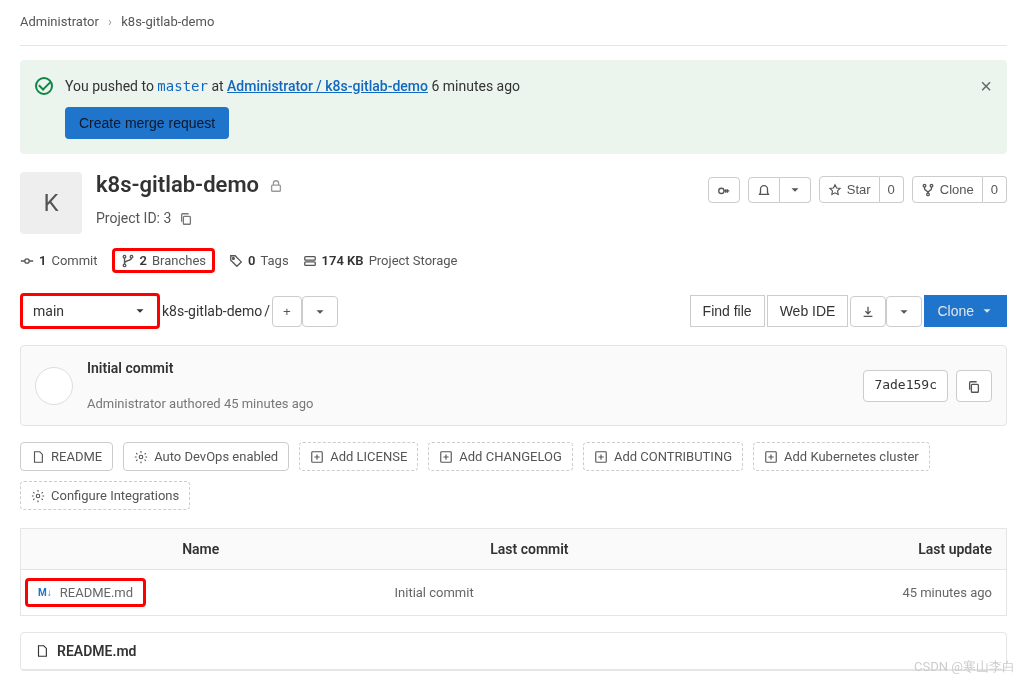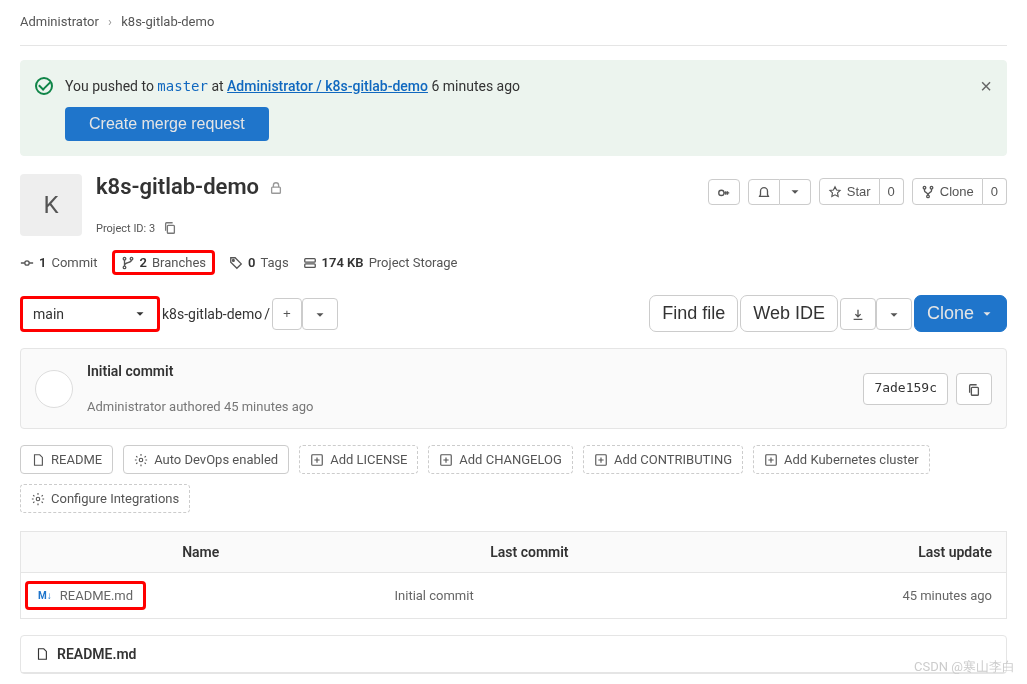--- a/index.html
+++ b/index.html
@@ -9,44 +9,44 @@
     .breadcrumb .sep { margin: 0 6px; color: #999; }
     hr.thin { border: none; border-top: 1px solid #e5e5e5; margin: 4px 0 14px 0; }
     .alert { background: #ecf4ee; border: 1px solid #ecf4ee; border-radius: 4px; padding: 14px; margin-bottom: 18px; position: relative; }
     .alert-body { display: flex; align-items: flex-start; gap: 12px; }
     .check-icon { width: 18px; height: 18px; border: 2px solid #108548; border-radius: 50%; display: inline-flex; align-items: center; justify-content: center; margin-top: 2px; flex-shrink: 0; }
     .check-icon::after { content: ""; width: 5px; height: 9px; border: solid #108548; border-width: 0 2px 2px 0; transform: rotate(45deg); margin-top: -3px; }
     .alert-text { line-height: 1.6; }
     .alert-text .branch { color: #1068bf; font-family: monospace; }
     .alert-text a { color: #1068bf; text-decoration: underline; font-weight: 500; }
     .alert-close { position: absolute; right: 14px; top: 14px; background: none; border: none; font-size: 20px; color: #666; cursor: pointer; }
-    .btn-primary { background: #1f75cb; color: #e5e5e5; border: none; padding: 8px 24px; border-radius: 4px; cursor: pointer; font-size: 16px; margin-top: 10px; }
+    .btn-primary { background: #1f75cb; color: #0f172a; border: none; padding: 8px 14px; border-radius: 4px; cursor: pointer; font-size: 14px; margin-top: 10px; }
     .project-header { display: flex; justify-content: space-between; align-items: flex-start; margin: 8px 0; }
     .project-left { display: flex; align-items: flex-start; gap: 14px; }
     .avatar-sq { width: 62px; height: 62px; background: #eee; border-radius: 4px; display: flex; align-items: center; justify-content: center; font-size: 24px; color: #555; }
     .project-title-row { display: flex; align-items: center; gap: 10px; }
     .project-title { font-size: 22px; font-weight: 600; color: #333; }
     .lock-icon { color: #999; font-size: 14px; }
-    .project-id-row { font-size: 11px; color: #555; margin-top: 22px; display: flex; align-items: center; gap: 8px; }
+    .project-id-row { font-size: 14px; color: #555; margin-top: 12px; display: flex; align-items: center; gap: 8px; }
     .copy-icon { color: #777; cursor: pointer; }
     .project-actions { display: flex; gap: 8px; align-items: flex-end; margin-top: 4px; }
     .btn-small { border: 1px solid #ccc; background: #fff; border-radius: 4px; padding: 5px 8px; font-size: 13px; color: #555; cursor: pointer; display: inline-flex; align-items: center; gap: 5px; }
     .btn-group { display: inline-flex; }
     .btn-group .btn-small:first-child { border-top-right-radius: 0; border-bottom-right-radius: 0; }
     .btn-group .btn-small:last-child { border-top-left-radius: 0; border-bottom-left-radius: 0; border-left: none; }
     .stats-row { display: flex; gap: 14px; margin-top: 14px; font-size: 13px; color: #555; align-items: center; }
     .stat-item { display: inline-flex; align-items: center; gap: 5px; color: #555; cursor: pointer; }
     .stat-item b { font-weight: 600; color: #333; }
     .red-box { border: 3px solid #ff0000; border-radius: 4px; padding: 2px 6px; }
     .toolbar { display: flex; justify-content: space-between; margin-top: 20px; margin-bottom: 16px; }
     .toolbar-left, .toolbar-right { display: flex; gap: 2px; align-items: center; }
     .branch-select { border: 1px solid #ccc; border-radius: 4px; padding: 7px 10px; min-width: 140px; display: flex; justify-content: space-between; align-items: center; background: #fff; cursor: pointer; font-size: 14px; }
     .branch-select.red-outline { border: 3px solid #ff0000; }
     .path-text { font-size: 14px; color: #333; }
-    .btn { border: 1px solid #ccc; background: #fff; border-radius: 7px; padding: 7px 12px; font-size: 18px; cursor: pointer; color: #333; }
+    .btn { border: 1px solid #ccc; background: #fff; border-radius: 0; padding: 7px 12px; font-size: 14px; cursor: pointer; color: #333; }
     .btn-blue { background: #1f75cb; color: #e5e5e5; border-color: #1f75cb; display: inline-flex; align-items: center; gap: 6px; }
     .btn-icon { border: 1px solid #ccc; background: #fff; border-radius: 4px; padding: 7px 10px; cursor: pointer; color: #555; }
     .commit-card { border: 1px solid #e5e5e5; border-radius: 4px; padding: 14px; display: flex; justify-content: space-between; align-items: center; background: #fafafa; }
     .commit-left { display: flex; gap: 14px; align-items: center; }
     .avatar-circle { width: 38px; height: 38px; border: 1px solid #ddd; border-radius: 50%; background: #fff; }
     .commit-title { font-weight: 600; color: #333; }
     .commit-meta { font-size: 13px; color: #777; margin-top: 20px; }
     .commit-right { display: flex; gap: 8px; }
     .sha-box { border: 1px solid #ccc; background: #fff; border-radius: 4px; padding: 6px 10px; font-family: monospace; font-size: 13px; color: #333; }
     .chips-row { display: flex; flex-wrap: wrap; gap: 10px; margin-top: 16px; }

